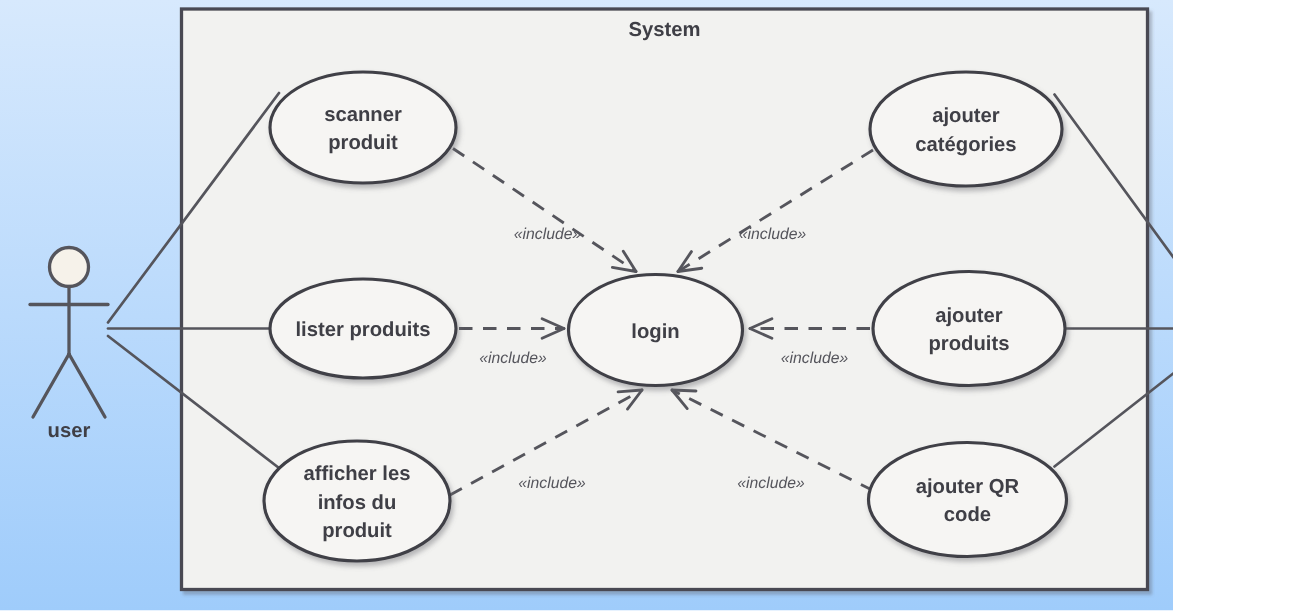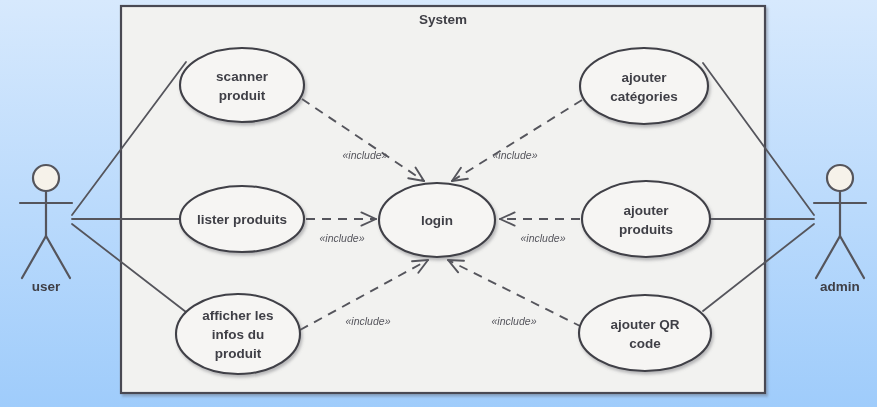--- a/index.html
+++ b/index.html
@@ -2,21 +2,21 @@
 <html><head>
 <meta charset="utf-8">
 <style>
   html, body {
     margin: 0;
     padding: 0;
     background: #ffffff;
   }
   #canvas {
     position: relative;
-    width: 877px;
+    width: 782px;
     height: 407px;
     overflow: hidden;
     font-family: "Liberation Sans", sans-serif;
   }
   #canvas svg {
     display: block;
   }
   .uc-label {
     font-family: "Liberation Sans", sans-serif;
     font-weight: bold;

